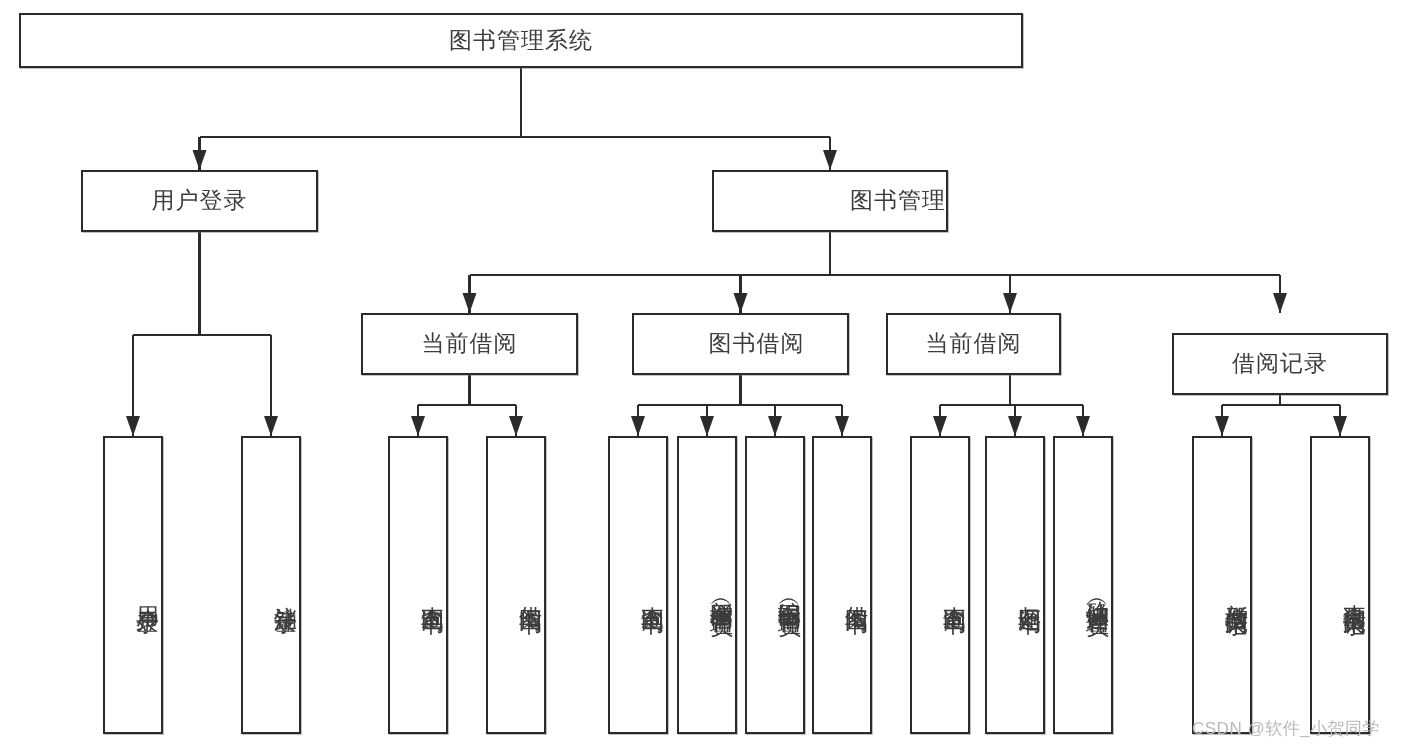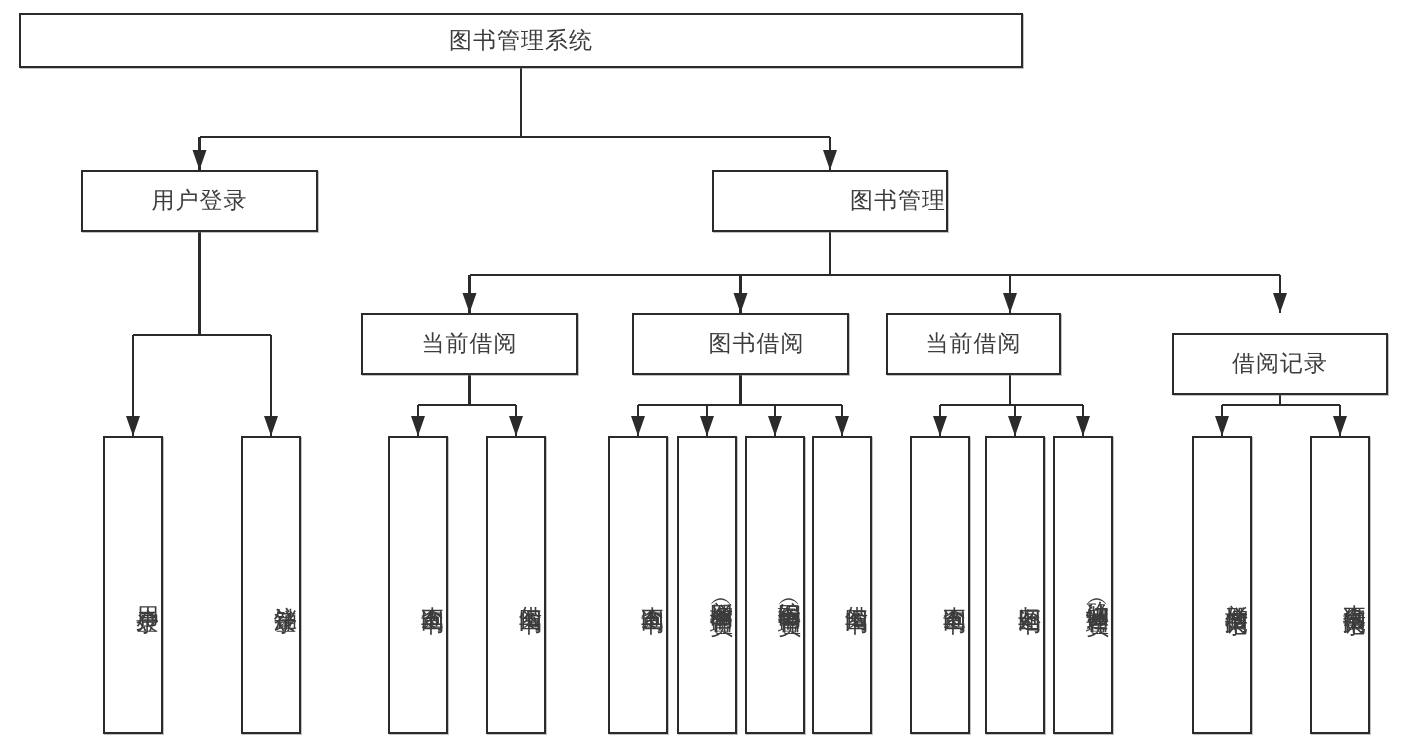--- a/index.html
+++ b/index.html
@@ -176,13 +176,14 @@
       <div class="node vert" style="left: 1053px; top: 436px; width: 60px; height: 298px;">
         <span class="label">确认归还（管理员）</span>
       </div>
       <div class="node vert" style="left: 1192px; top: 436px; width: 60px; height: 298px;">
         <span class="label">新增借阅记录</span>
       </div>
       <div class="node vert" style="left: 1310px; top: 436px; width: 60px; height: 298px;">
         <span class="label">查询借阅记录</span>
       </div>
     </div>
+  <div class="watermark" style="left: 1192px; top: 717px;">CSDN @软件_小贺同学</div>
 </div>
 
 </body></html>

